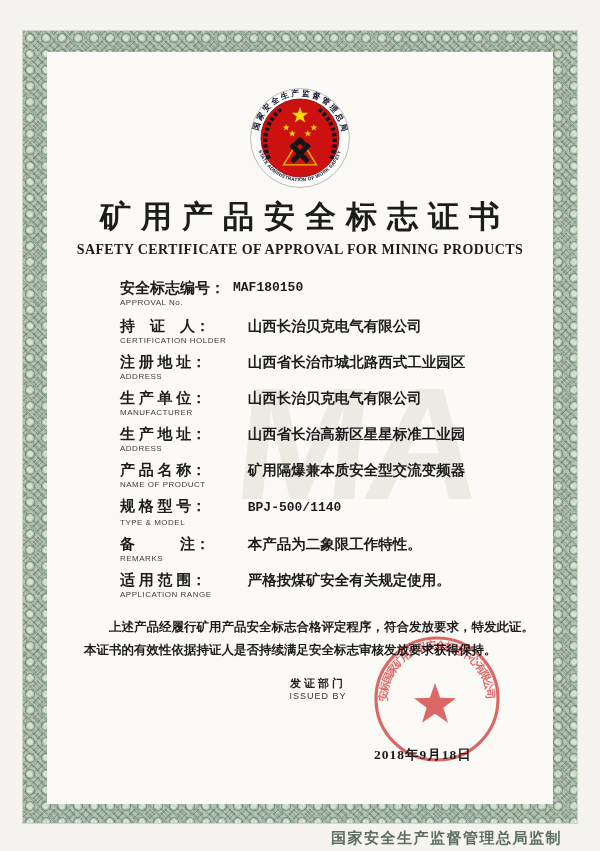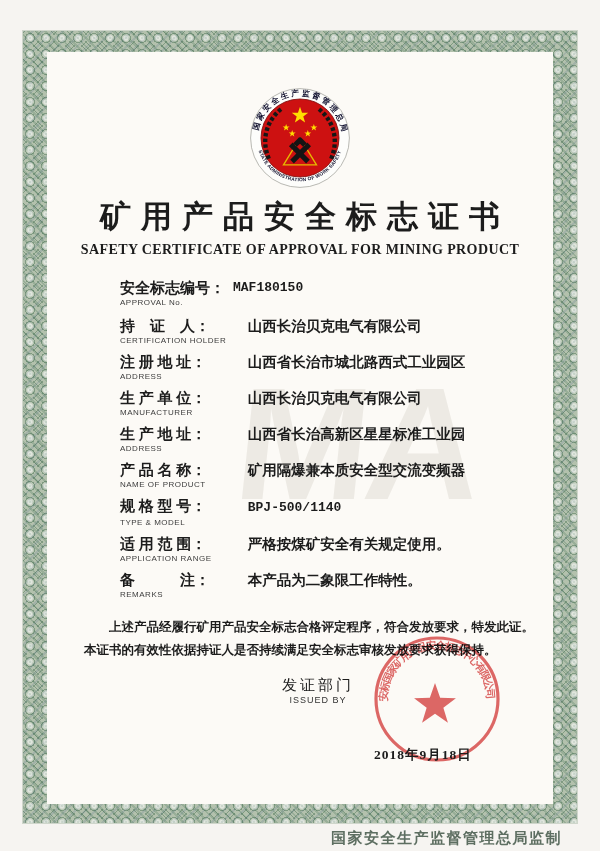--- a/index.html
+++ b/index.html
@@ -33,21 +33,21 @@
     letter-spacing:.5px;line-height:10px;}
   .row1{display:flex;margin-left:37px;margin-bottom:8px;}
   .row1 .col{width:230px;}
   .row1 .col.right{width:250px;}
   .row1 .zh{display:flex;}
   .row1 .label{width:auto;margin-right:8px;}
   .gap-top{margin-top:14px;}
   .statement{margin:16px 40px 14px 37px;width:458px;font-size:12.5px;line-height:1.85;
     text-indent:2em;font-weight:bold;}
   .issued{margin-top:10px;text-align:center;transform:translateX(18px);}
-  .issued .zh2{font-size:15px;font-weight:normal;letter-spacing:3px;}
+  .issued .zh2{font-size:11px;font-weight:bold;letter-spacing:3px;}
   .issued .en2{font-family:"Liberation Sans",sans-serif;font-size:9px;color:#333;letter-spacing:1px;}
   .stamp{position:absolute;left:372px;top:634px;width:130px;height:130px;z-index:3;
     opacity:.82;mix-blend-mode:multiply;}
   .issue-date{position:absolute;left:374px;top:746px;z-index:4;font-size:13.5px;
     font-weight:bold;letter-spacing:1px;}
   .footer-credit{position:absolute;right:38px;top:829px;font-size:15px;color:#5d6e61;
     letter-spacing:1.5px;font-weight:bold;}
 </style>
 </head>
 <body>
@@ -85,21 +85,21 @@
           </g>
           <text font-size="9" fill="#10102e" font-weight="bold" font-family="Liberation Serif,serif">
             <textPath href="#arcTop" xlink:href="#arcTop" startOffset="4" textLength="138">国家安全生产监督管理总局</textPath>
           </text>
           <text font-size="5.6" fill="#10102e" font-weight="bold" font-family="Liberation Sans,sans-serif">
             <textPath href="#arcBot" xlink:href="#arcBot" startOffset="2" textLength="126">STATE ADMINISTRATION OF WORK SAFETY</textPath>
           </text>
         </svg>
 
         <div class="title-zh">矿用产品安全标志证书</div>
-        <div class="title-en">SAFETY CERTIFICATE OF APPROVAL FOR MINING PRODUCT</div>
+        <div class="title-en">SAFETY CERTIFICATE OF APPROVAL FOR MINING PRODUCTS</div>
 
         <div class="rows">
 
           <div class="row1">
             <div class="col">
               <div class="zh">
                 <span class="label">安全标志编号：</span>
                 <span class="value mono">MAF180150</span>
               </div>
               <div class="en">APPROVAL No.</div>
@@ -150,32 +150,32 @@
             <div class="zh">
               <span class="label">规 格 型 号：</span>
               <span class="value mono">BPJ-500/1140</span>
             </div>
             <div class="en">TYPE &amp; MODEL</div>
           </div>
 
 
           <div class="row">
             <div class="zh">
+              <span class="label">备　　　注：</span>
+              <span class="value">本产品为二象限工作特性。</span>
+            </div>
+            <div class="en">REMARKS</div>
+          </div>
+
+          <div class="row">
+            <div class="zh">
               <span class="label">适 用 范 围：</span>
               <span class="value">严格按煤矿安全有关规定使用。</span>
             </div>
             <div class="en">APPLICATION RANGE</div>
-          </div>
-
-          <div class="row">
-            <div class="zh">
-              <span class="label">备　　　注：</span>
-              <span class="value">本产品为二象限工作特性。</span>
-            </div>
-            <div class="en">REMARKS</div>
           </div>
 
         </div>
 
         <div class="statement">上述产品经履行矿用产品安全标志合格评定程序，符合发放要求，特发此证。本证书的有效性依据持证人是否持续满足安全标志审核发放要求获得保持。</div>
 
         <div class="issued">
           <div class="zh2">发证部门</div>
           <div class="en2">ISSUED BY</div>
         </div>

